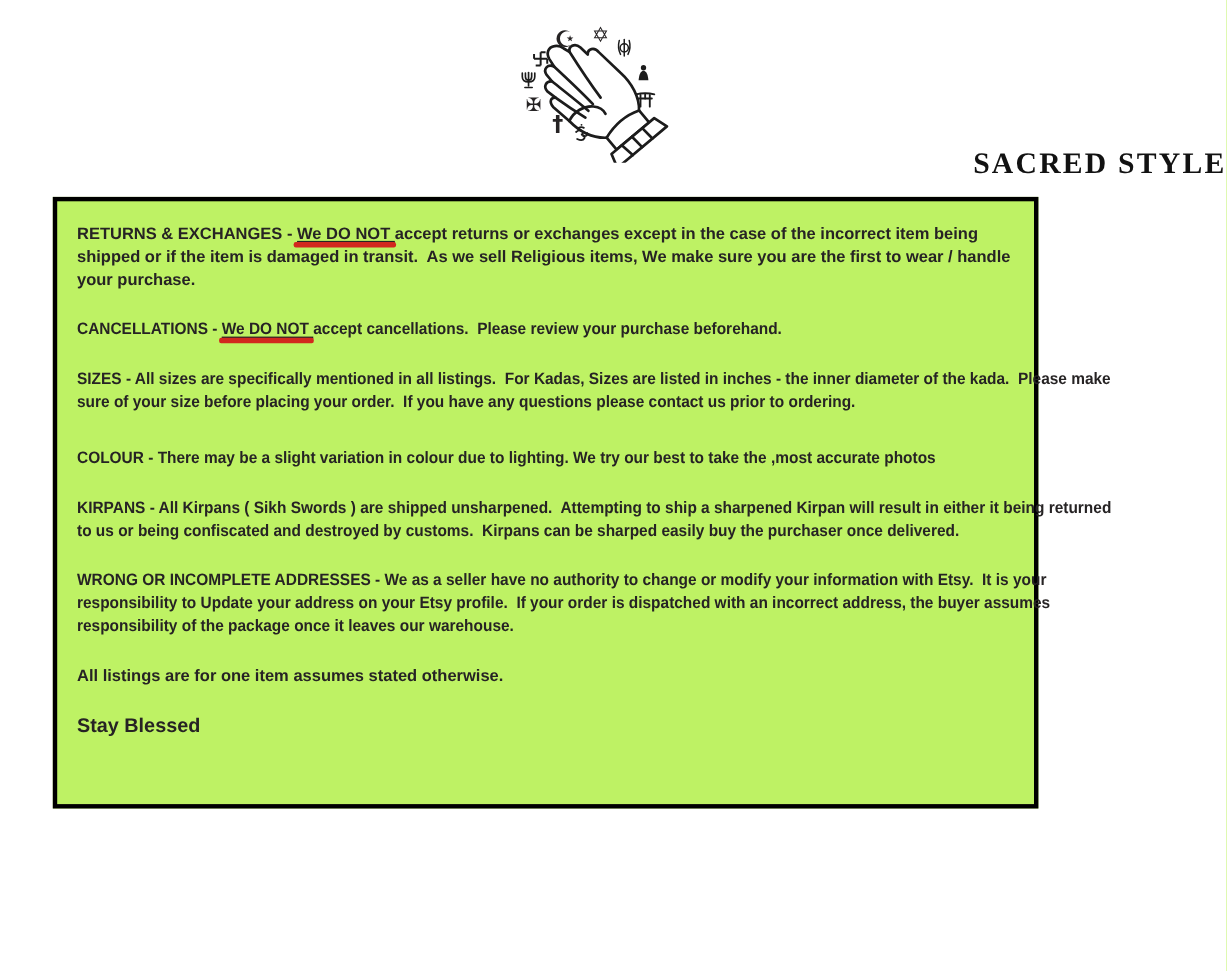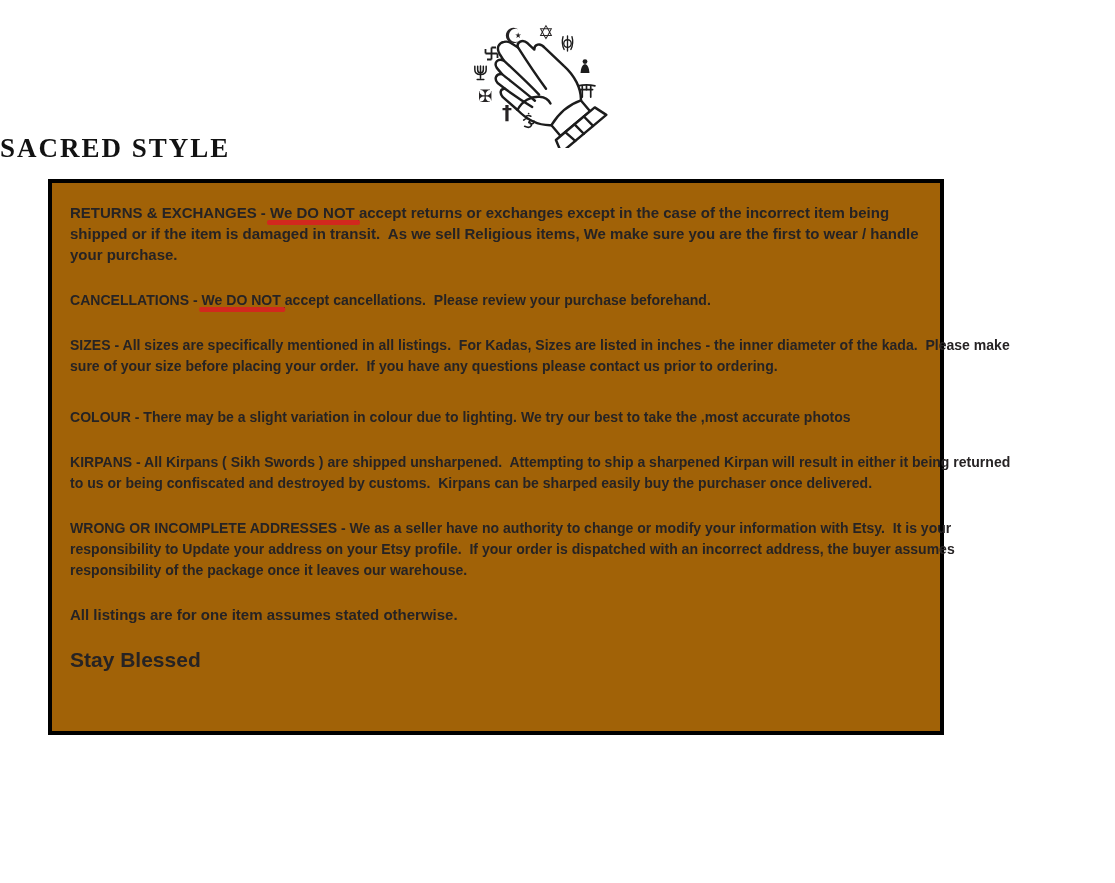--- a/index.html
+++ b/index.html
@@ -21,46 +21,46 @@
   .sym-khanda     {left:112px;top:12px;}
   .sym-swastika   {left:36px;top:24px;}
   .sym-buddha     {left:131px;top:36px;}
   .sym-menorah    {left:23px;top:42px;}
   .sym-torii      {left:129px;top:61px;}
   .sym-cross-pattee{left:30px;top:66px;font-size:17px;}
   .sym-latin-cross{left:54px;top:80px;font-size:20px;}
   .sym-om         {left:70px;top:90px;}
 
   .brand{
-    position:absolute;left:0;right:0;top:133px;text-align:left;
+    position:absolute;left:0;right:0;top:133px;text-align:right;
     font-family:"Liberation Serif","DejaVu Serif",serif;
     font-weight:600;font-size:27px;letter-spacing:2px;color:#121212;
   }
 
   
   .policy-box{
     position:absolute;left:48px;top:179px;width:896px;height:556px;
     box-sizing:border-box;border:4px solid var(--border,#000);
-    padding:19px 18px 10px 18px;background:#a16207;
+    padding:19px 18px 10px 18px;background:#bef264;
   }
   .para{
     margin:0 0 24px 0;
     font-weight:700;font-size:15px;line-height:21px;
     white-space:pre-wrap;color:var(--ink,#262324);
   }
   
   p[data-name="policy-paragraph-cancellations"],
   p[data-name="policy-paragraph-sizes"],
   p[data-name="policy-paragraph-colour"],
   p[data-name="policy-paragraph-kirpans"],
   p[data-name="policy-paragraph-addresses"]{
     width:1010px;transform:scaleX(0.936);transform-origin:0 0;
   }
   p[data-name="policy-paragraph-sizes"]{margin-bottom:30px;}
-  p[data-name="policy-paragraph-signoff"]{font-size:21px;margin-top:11px;}
+  p[data-name="policy-paragraph-signoff"]{font-size:18px;margin-top:11px;}
 
   .hl{
     position:relative;white-space:pre;
     text-decoration:underline;
     text-decoration-thickness:2px;
     text-underline-offset:2px;
   }
   .hl::after{
     content:"";position:absolute;left:-3px;right:-1px;bottom:-4px;height:5px;
     background:var(--red,#d2281e);border-radius:2px;

